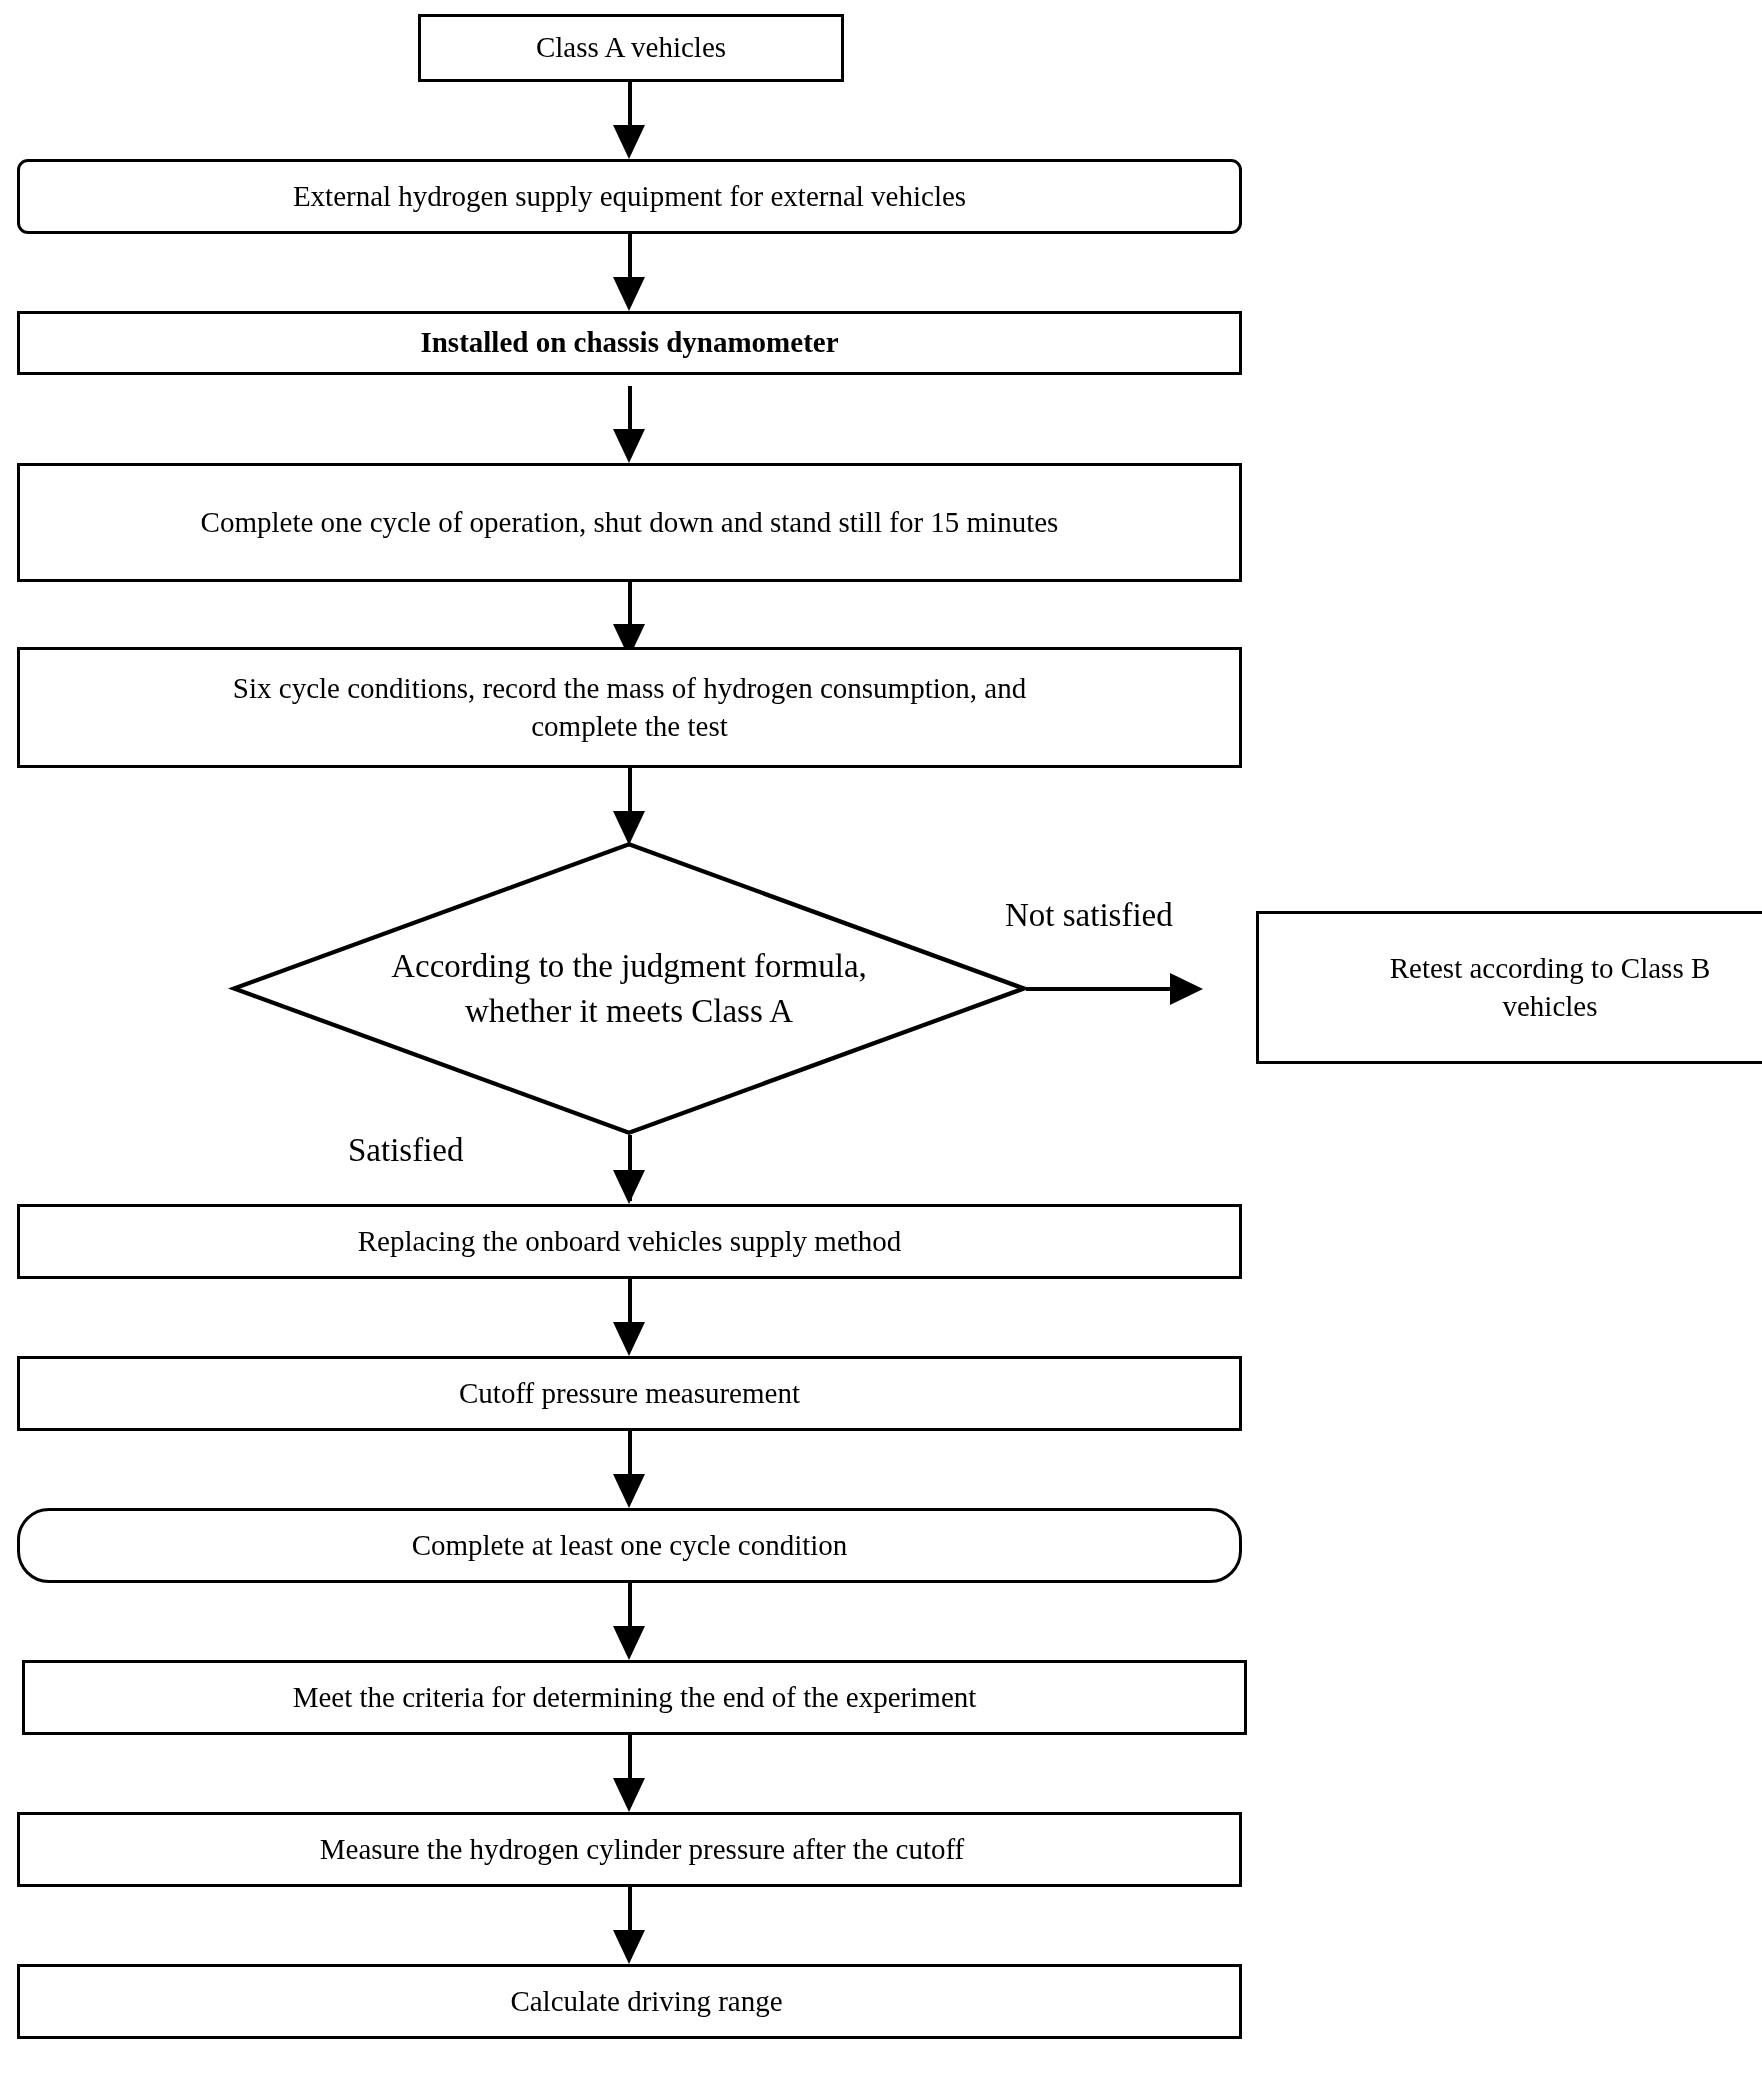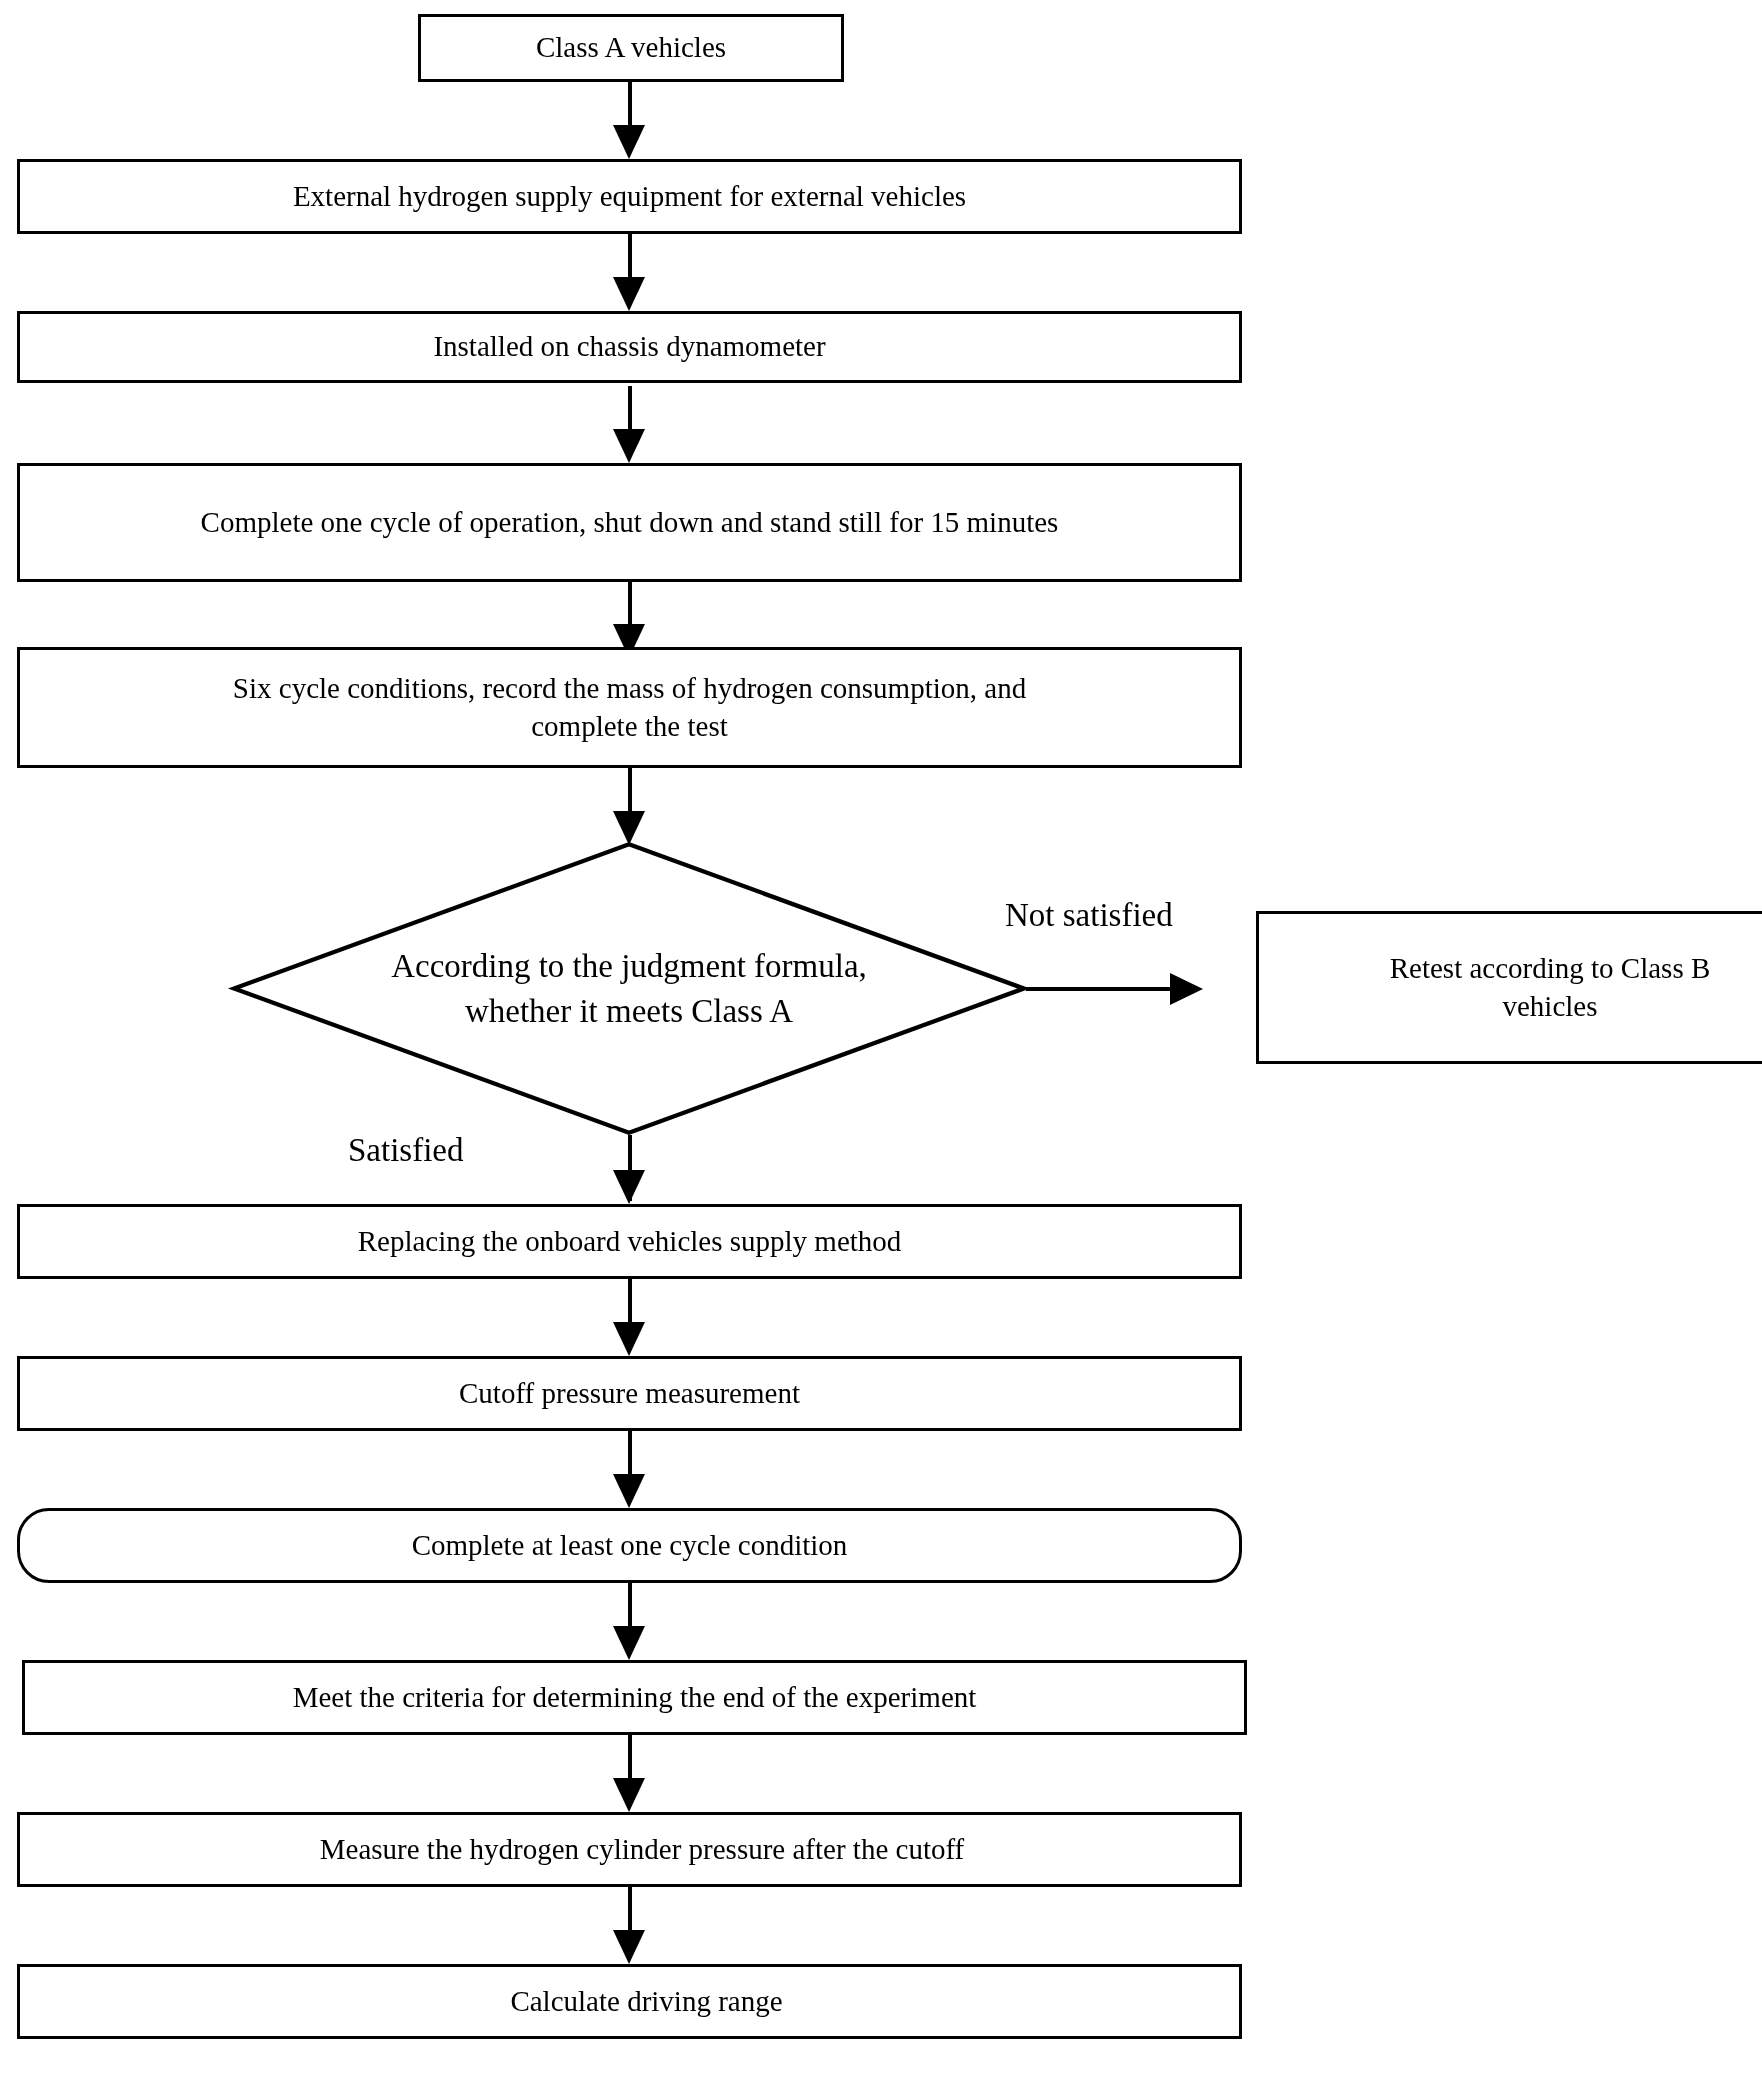--- a/index.html
+++ b/index.html
@@ -105,28 +105,28 @@
 
 <div id="canvas">
 
   <div class="node" style="left:418px; top:14.3px; width:426px; height:68px;">
     <span class="txt">Class A vehicles</span>
   </div>
 
   <div class="vline" style="left:628px; top:82px; width:3.6px; height:48px;"></div>
   <div class="arrow-down" style="left:613px; top:125px;"></div>
 
-  <div class="node" style="left:17px; top:159px; width:1225px; height:75px;">
+  <div class="node" style="left:17px; top:159px; width:1225px; height:75px;border-radius:11px;">
     <span class="txt">External hydrogen supply equipment for external vehicles</span>
   </div>
 
   <div class="vline" style="left:628px; top:234px; width:3.6px; height:48px;"></div>
   <div class="arrow-down" style="left:613px; top:277px;"></div>
 
-  <div class="node" style="left:17px; top:311px; width:1225px; height:72px;">
+  <div class="node" style="left:17px; top:311px; width:1225px; height:64px;font-weight:bold;">
     <span class="txt">Installed on chassis dynamometer</span>
   </div>
 
   <div class="vline" style="left:628px; top:386px; width:3.6px; height:48px;"></div>
   <div class="arrow-down" style="left:613px; top:429px;"></div>
 
   <div class="node" style="left:17px; top:463px; width:1225px; height:119px;">
     <span class="txt">Complete one cycle of operation, shut down and stand still for 15 minutes</span>
   </div>
 

